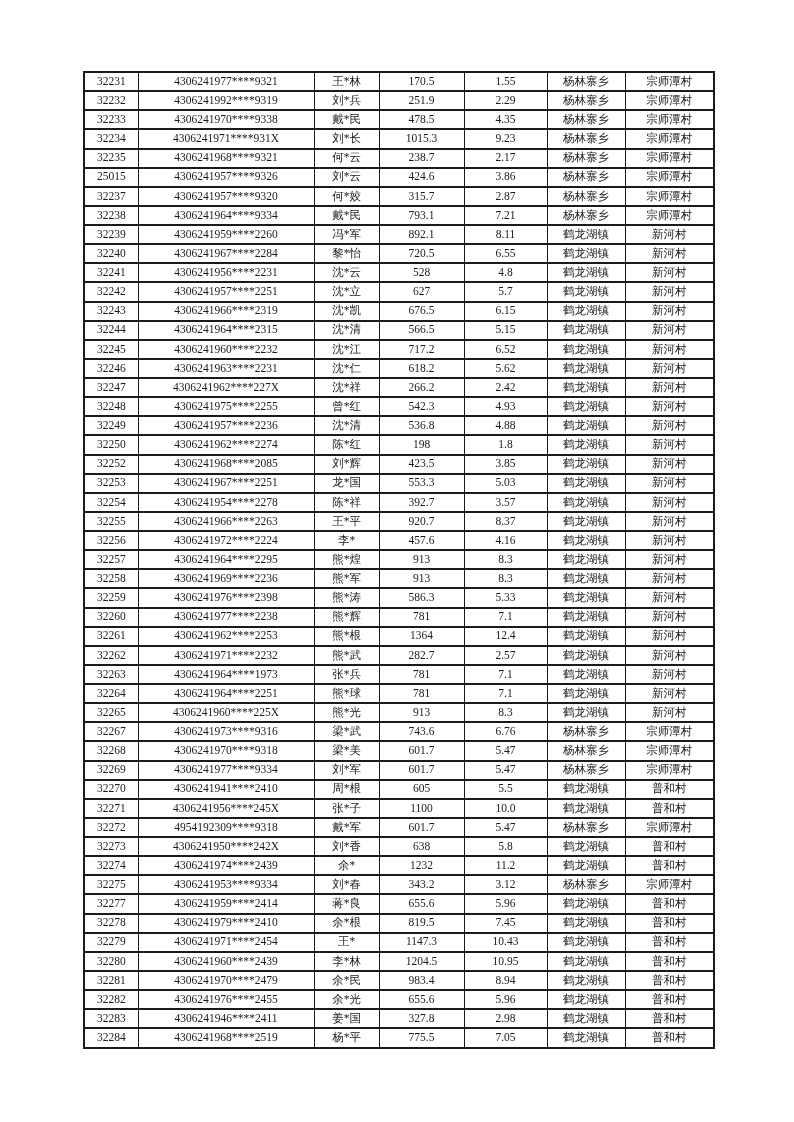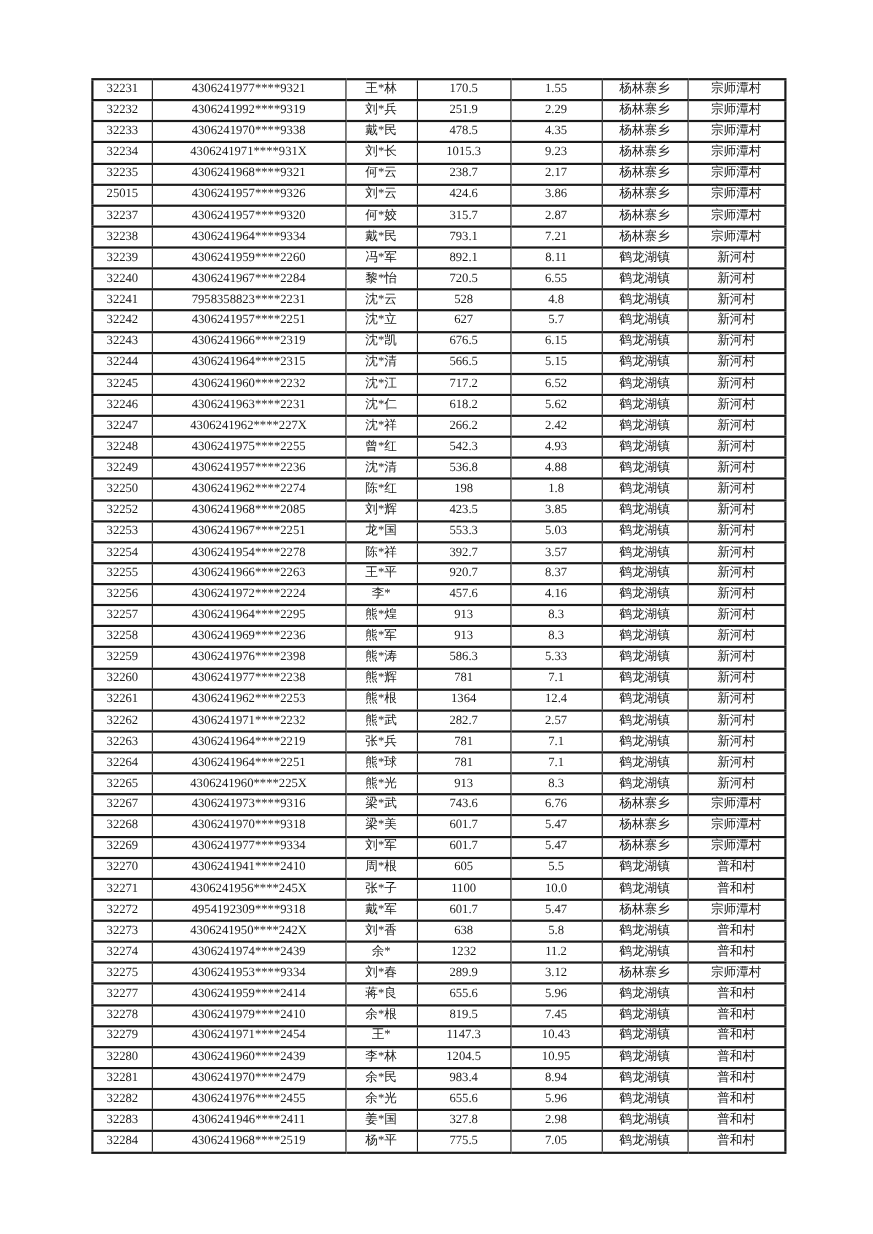--- a/index.html
+++ b/index.html
@@ -141,21 +141,21 @@
           <td>32240</td>
           <td>4306241967****2284</td>
           <td>黎*怡</td>
           <td>720.5</td>
           <td>6.55</td>
           <td>鹤龙湖镇</td>
           <td>新河村</td>
         </tr>
         <tr>
           <td>32241</td>
-          <td>7958358823****2231</td>
+          <td>4306241956****2231</td>
           <td>沈*云</td>
           <td>528</td>
           <td>4.8</td>
           <td>鹤龙湖镇</td>
           <td>新河村</td>
         </tr>
         <tr>
           <td>32242</td>
           <td>4306241957****2251</td>
           <td>沈*立</td>
@@ -330,21 +330,21 @@
           <td>32262</td>
           <td>4306241971****2232</td>
           <td>熊*武</td>
           <td>282.7</td>
           <td>2.57</td>
           <td>鹤龙湖镇</td>
           <td>新河村</td>
         </tr>
         <tr>
           <td>32263</td>
-          <td>4306241964****2219</td>
+          <td>4306241964****1973</td>
           <td>张*兵</td>
           <td>781</td>
           <td>7.1</td>
           <td>鹤龙湖镇</td>
           <td>新河村</td>
         </tr>
         <tr>
           <td>32264</td>
           <td>4306241964****2251</td>
           <td>熊*球</td>
@@ -431,21 +431,21 @@
           <td>余*</td>
           <td>1232</td>
           <td>11.2</td>
           <td>鹤龙湖镇</td>
           <td>普和村</td>
         </tr>
         <tr>
           <td>32275</td>
           <td>4306241953****9334</td>
           <td>刘*春</td>
-          <td>289.9</td>
+          <td>343.2</td>
           <td>3.12</td>
           <td>杨林寨乡</td>
           <td>宗师潭村</td>
         </tr>
         <tr>
           <td>32277</td>
           <td>4306241959****2414</td>
           <td>蒋*良</td>
           <td>655.6</td>
           <td>5.96</td>

